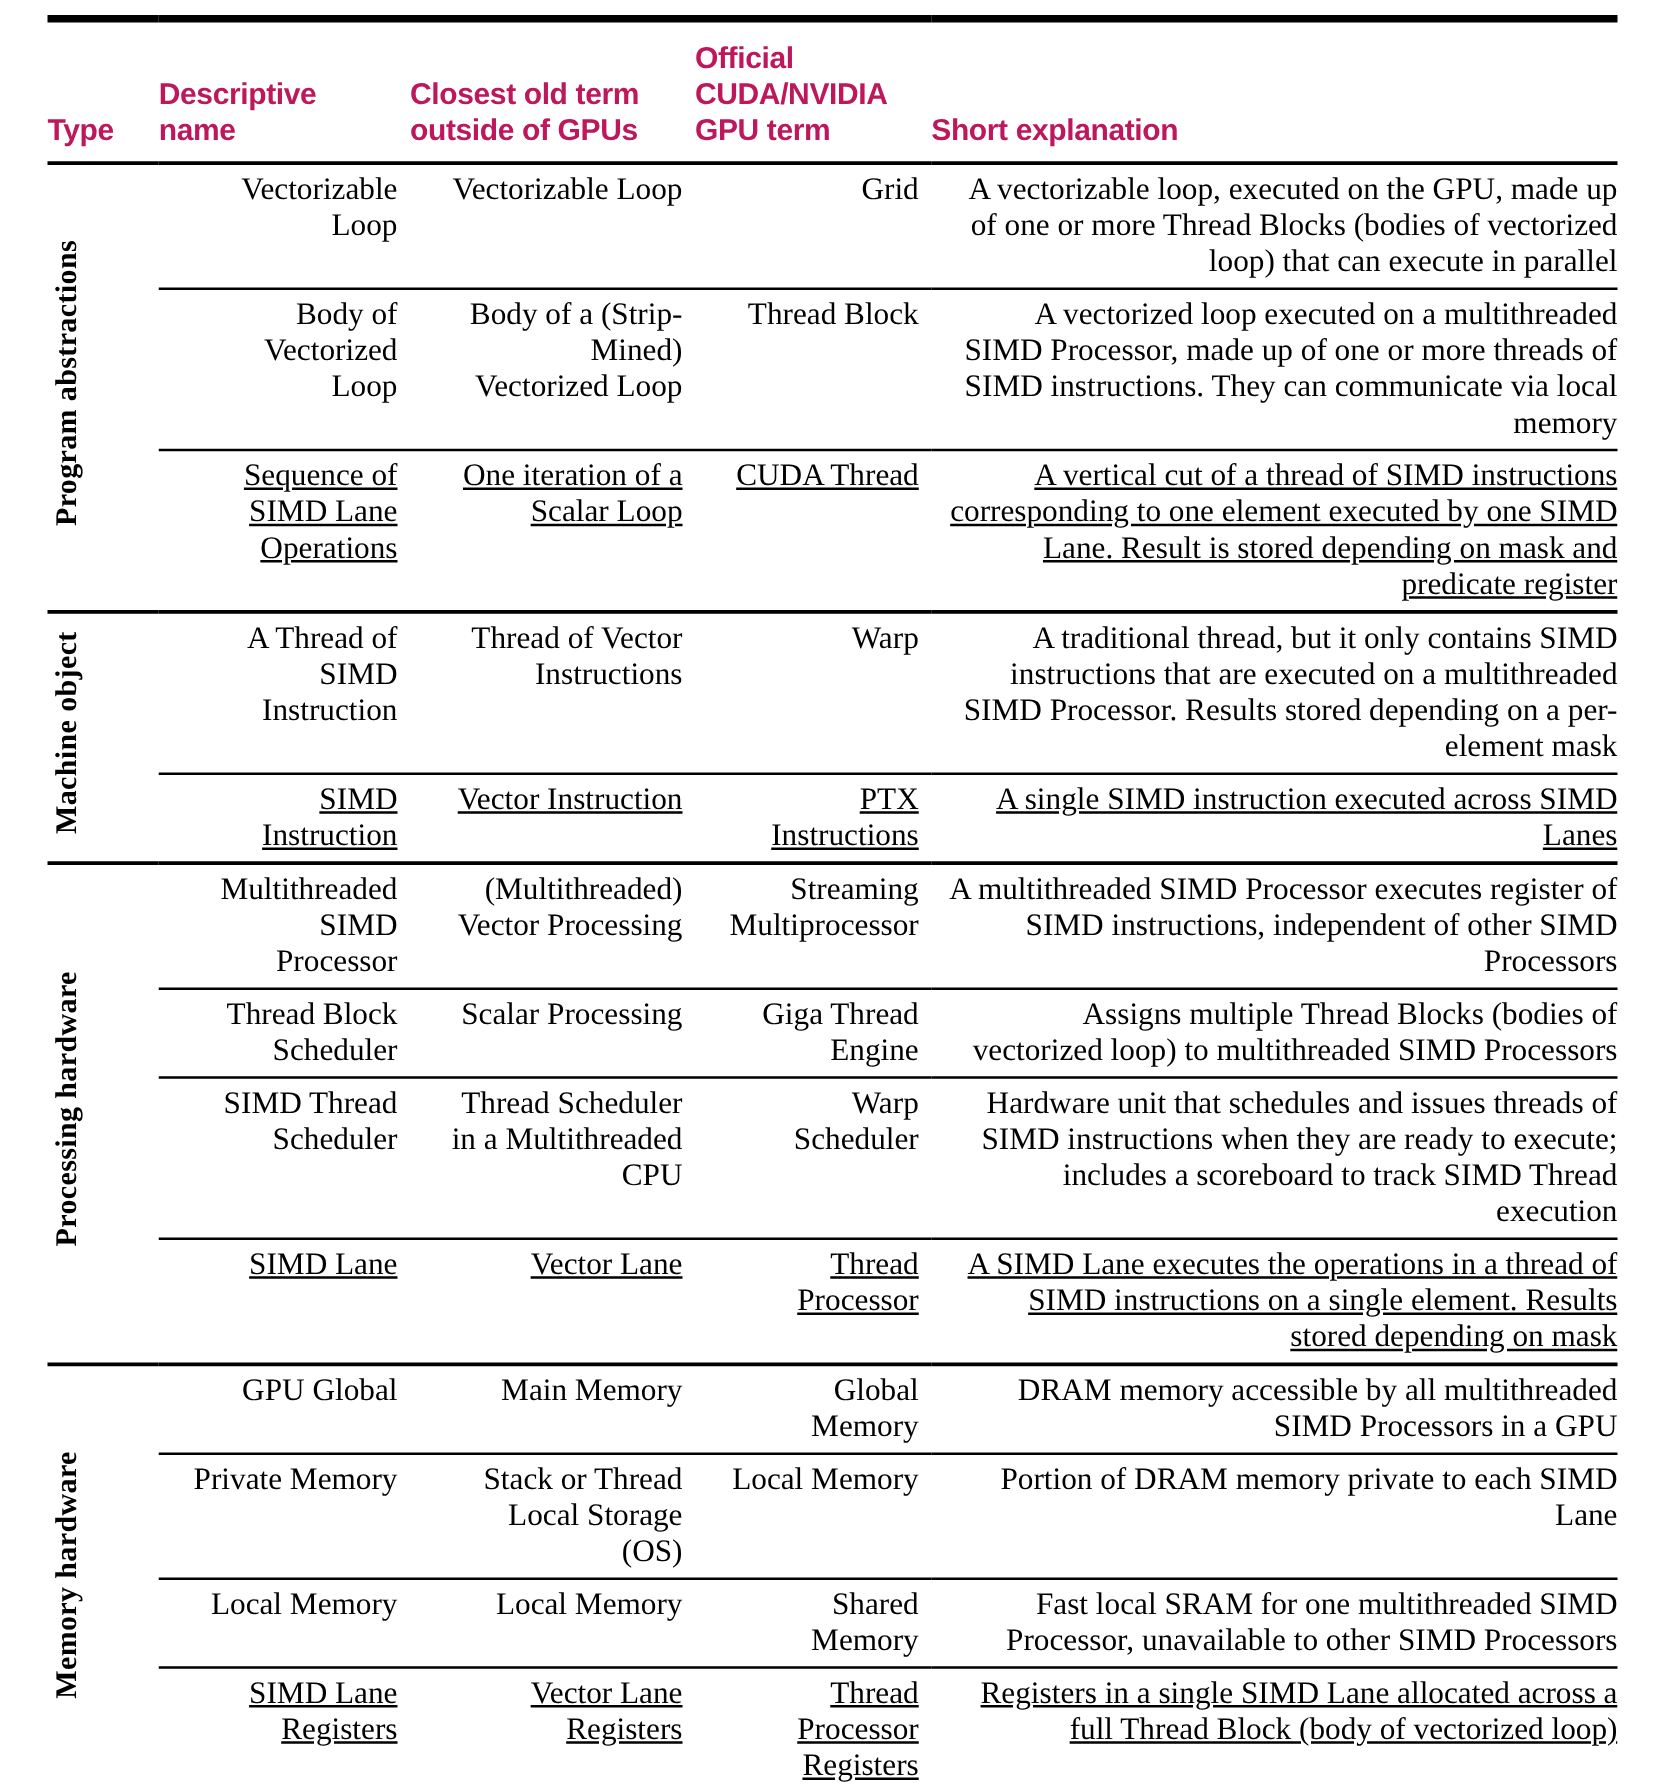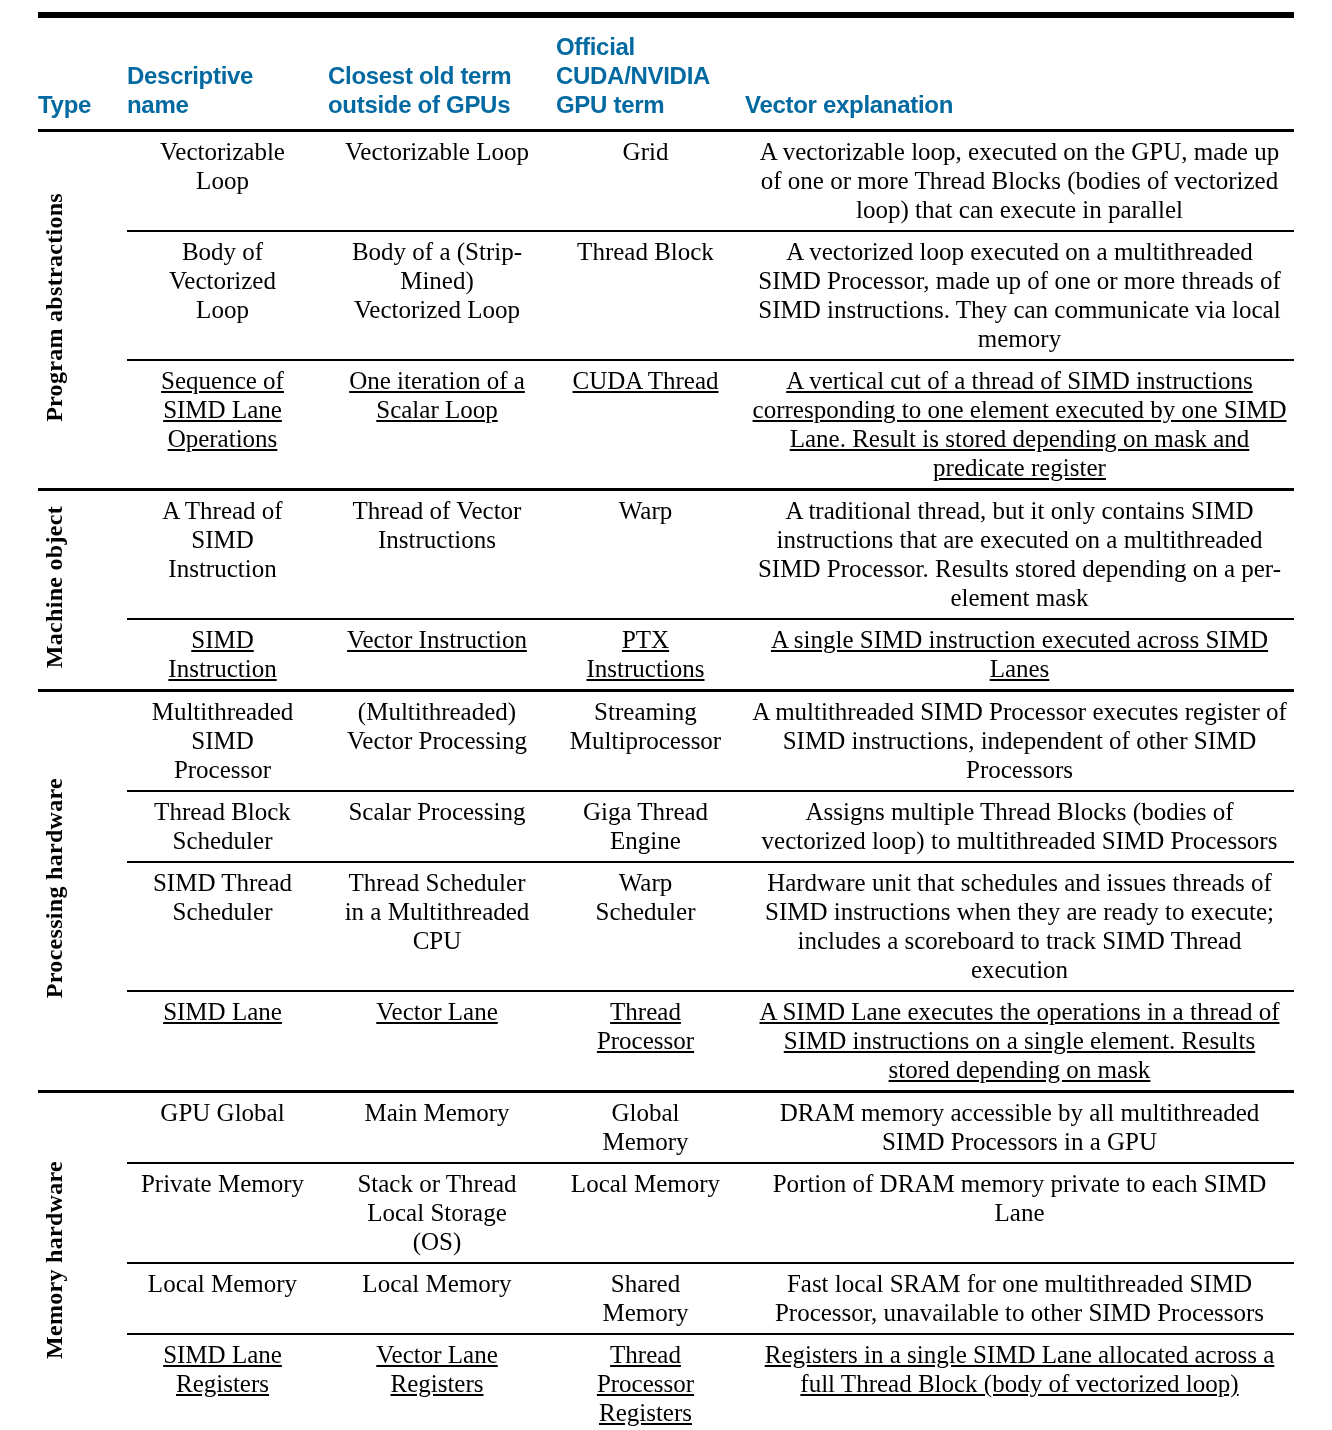--- a/index.html
+++ b/index.html
@@ -24,33 +24,33 @@
   col.col-old  { width: 228px; }
   col.col-cuda { width: 189px; }
   col.col-expl { width: auto; }
 
   th {
     font-family: "Liberation Sans", sans-serif;
     font-weight: 700;
     font-size: 24px;
     line-height: 29px;
     letter-spacing: -0.3px;
-    color: #0369a1;
+    color: #be185d;
     text-align: left;
     vertical-align: bottom;
     padding: 14px 8px 10px 0;
     border-bottom: 3px solid #000;
     white-space: pre-line;
   }
   td {
     font-family: "Liberation Serif", serif;
     font-size: 25px;
     line-height: 29px;
     color: #000;
-    text-align: center;
+    text-align: right;
     vertical-align: top;
     padding: 5px 10px 6px 0;
     white-space: pre-line;
     overflow: hidden;
   }
   td.c5 { padding-right: 0; }
   tr.inner td.data-cell { border-bottom: 2px solid #000; }
   tr.group-end td.data-cell { border-bottom: 3px solid #000; text-decoration: underline; }
   td.type-cell {
     border-bottom: 3px solid #000;
@@ -86,21 +86,21 @@
     <thead>
         <tr>
           <th>Type</th>
           <th>Descriptive
 name</th>
           <th>Closest old term
 outside of GPUs</th>
           <th>Official
 CUDA/NVIDIA
 GPU term</th>
-          <th>Vector explanation</th>
+          <th>Short explanation</th>
         </tr>
       </thead>
     <tbody>
         <tr class="inner">
           <td rowspan="3" class="type-cell"><span class="rotated">Program abstractions</span></td>
           <td class="data-cell c2">Vectorizable
 Loop</td>
           <td class="data-cell c3">Vectorizable Loop</td>
           <td class="data-cell c4">Grid</td>
           <td class="data-cell c5">A vectorizable loop, executed on the GPU, made up

